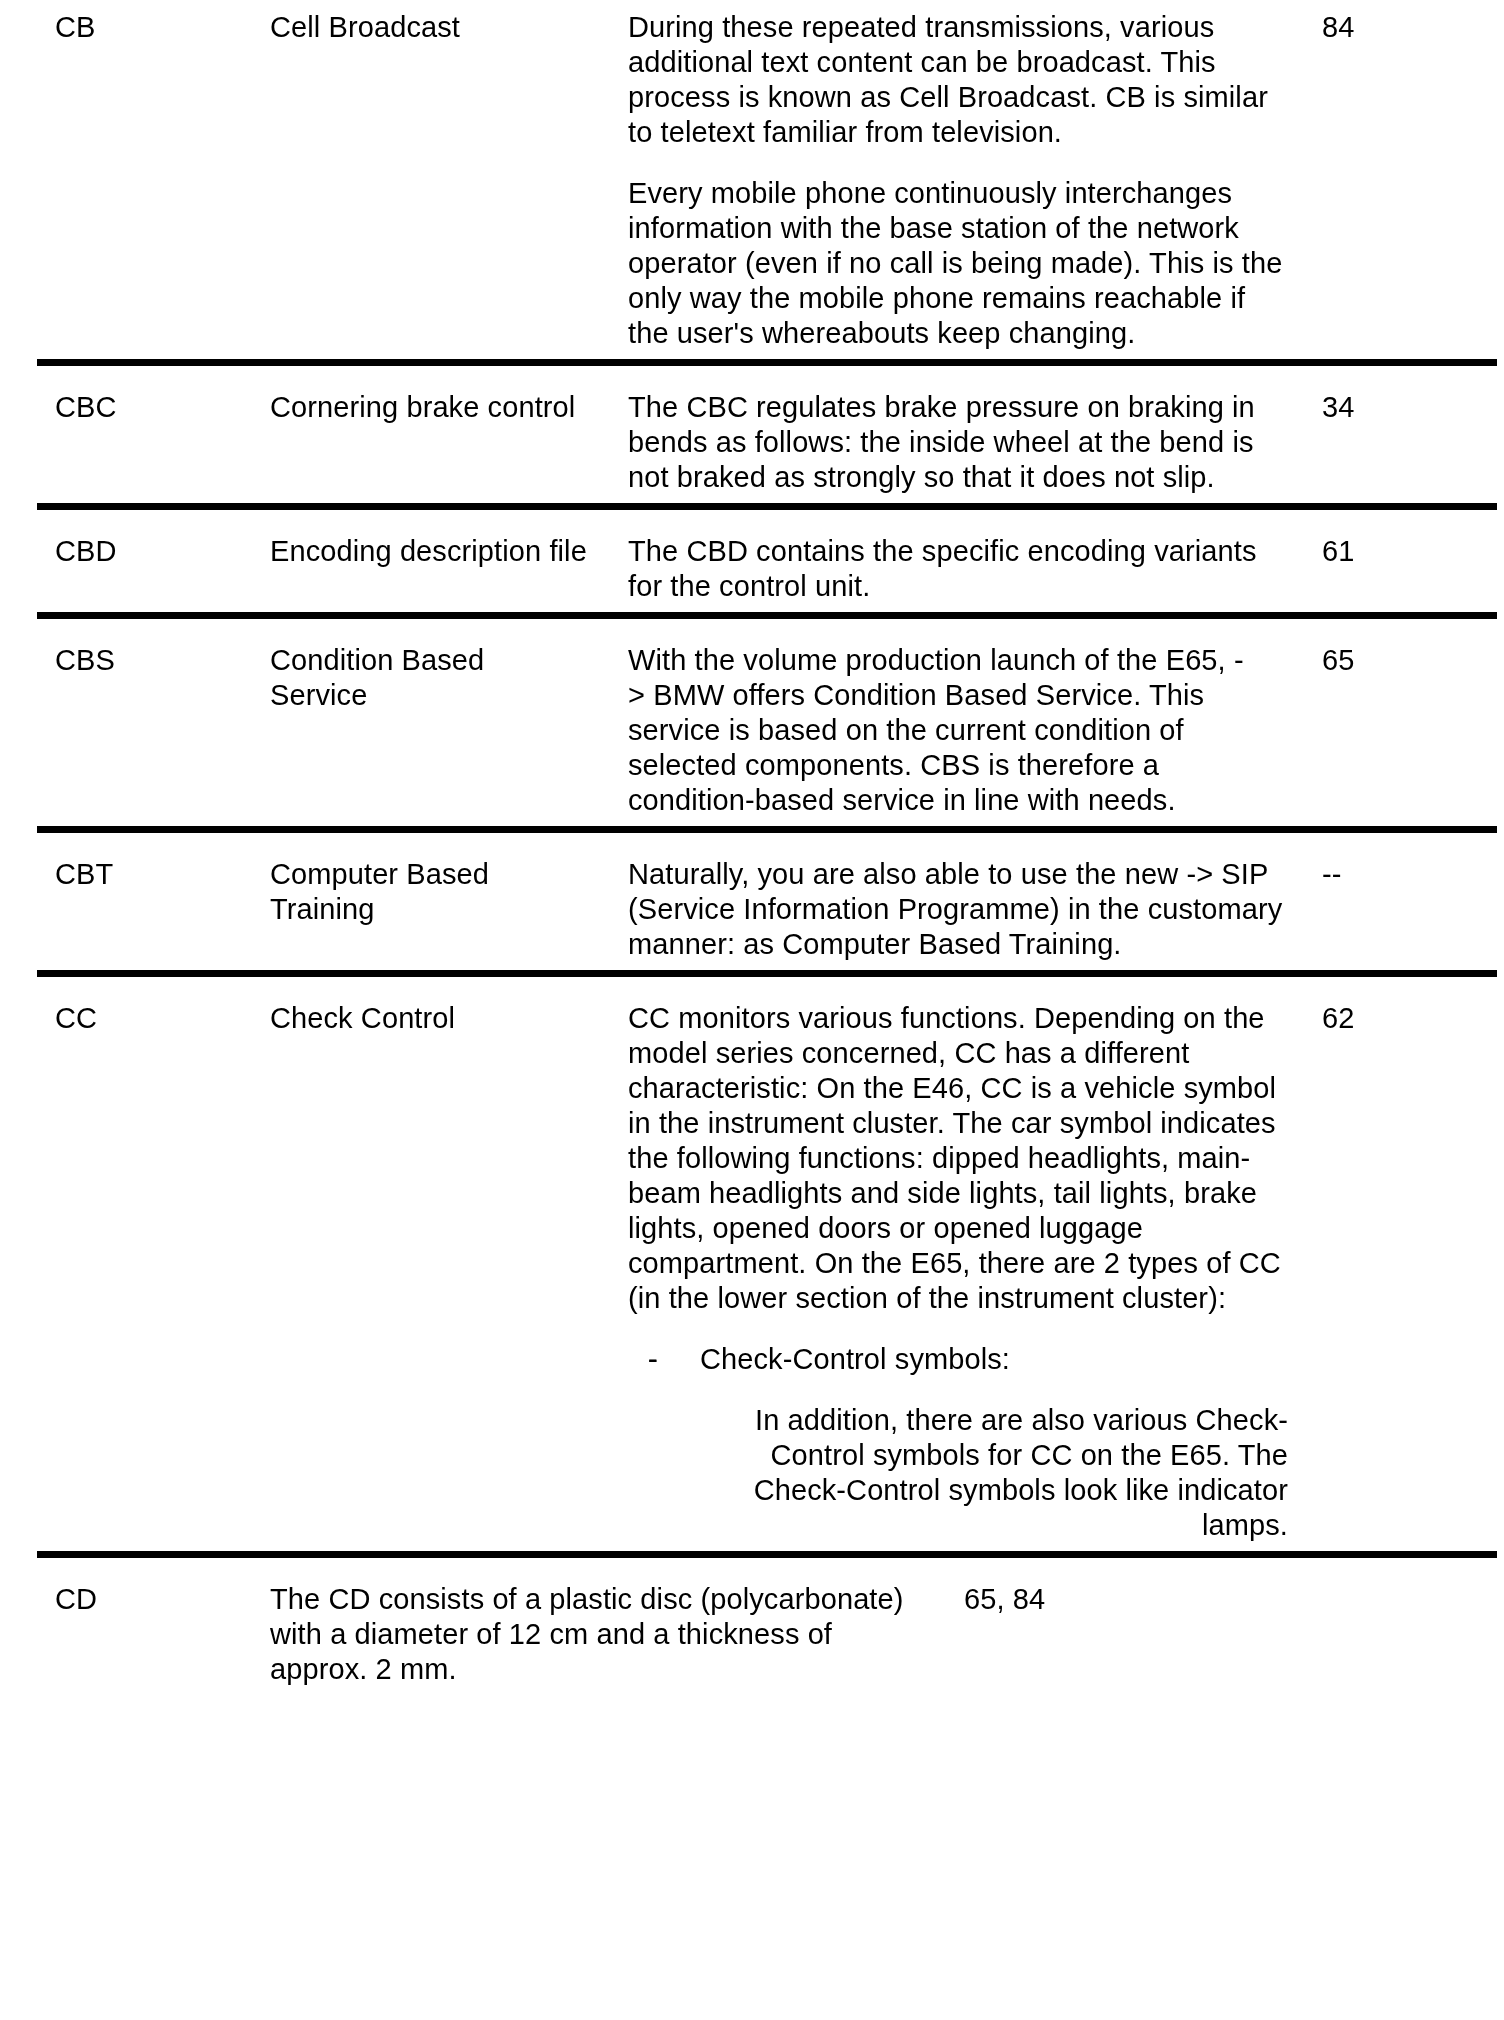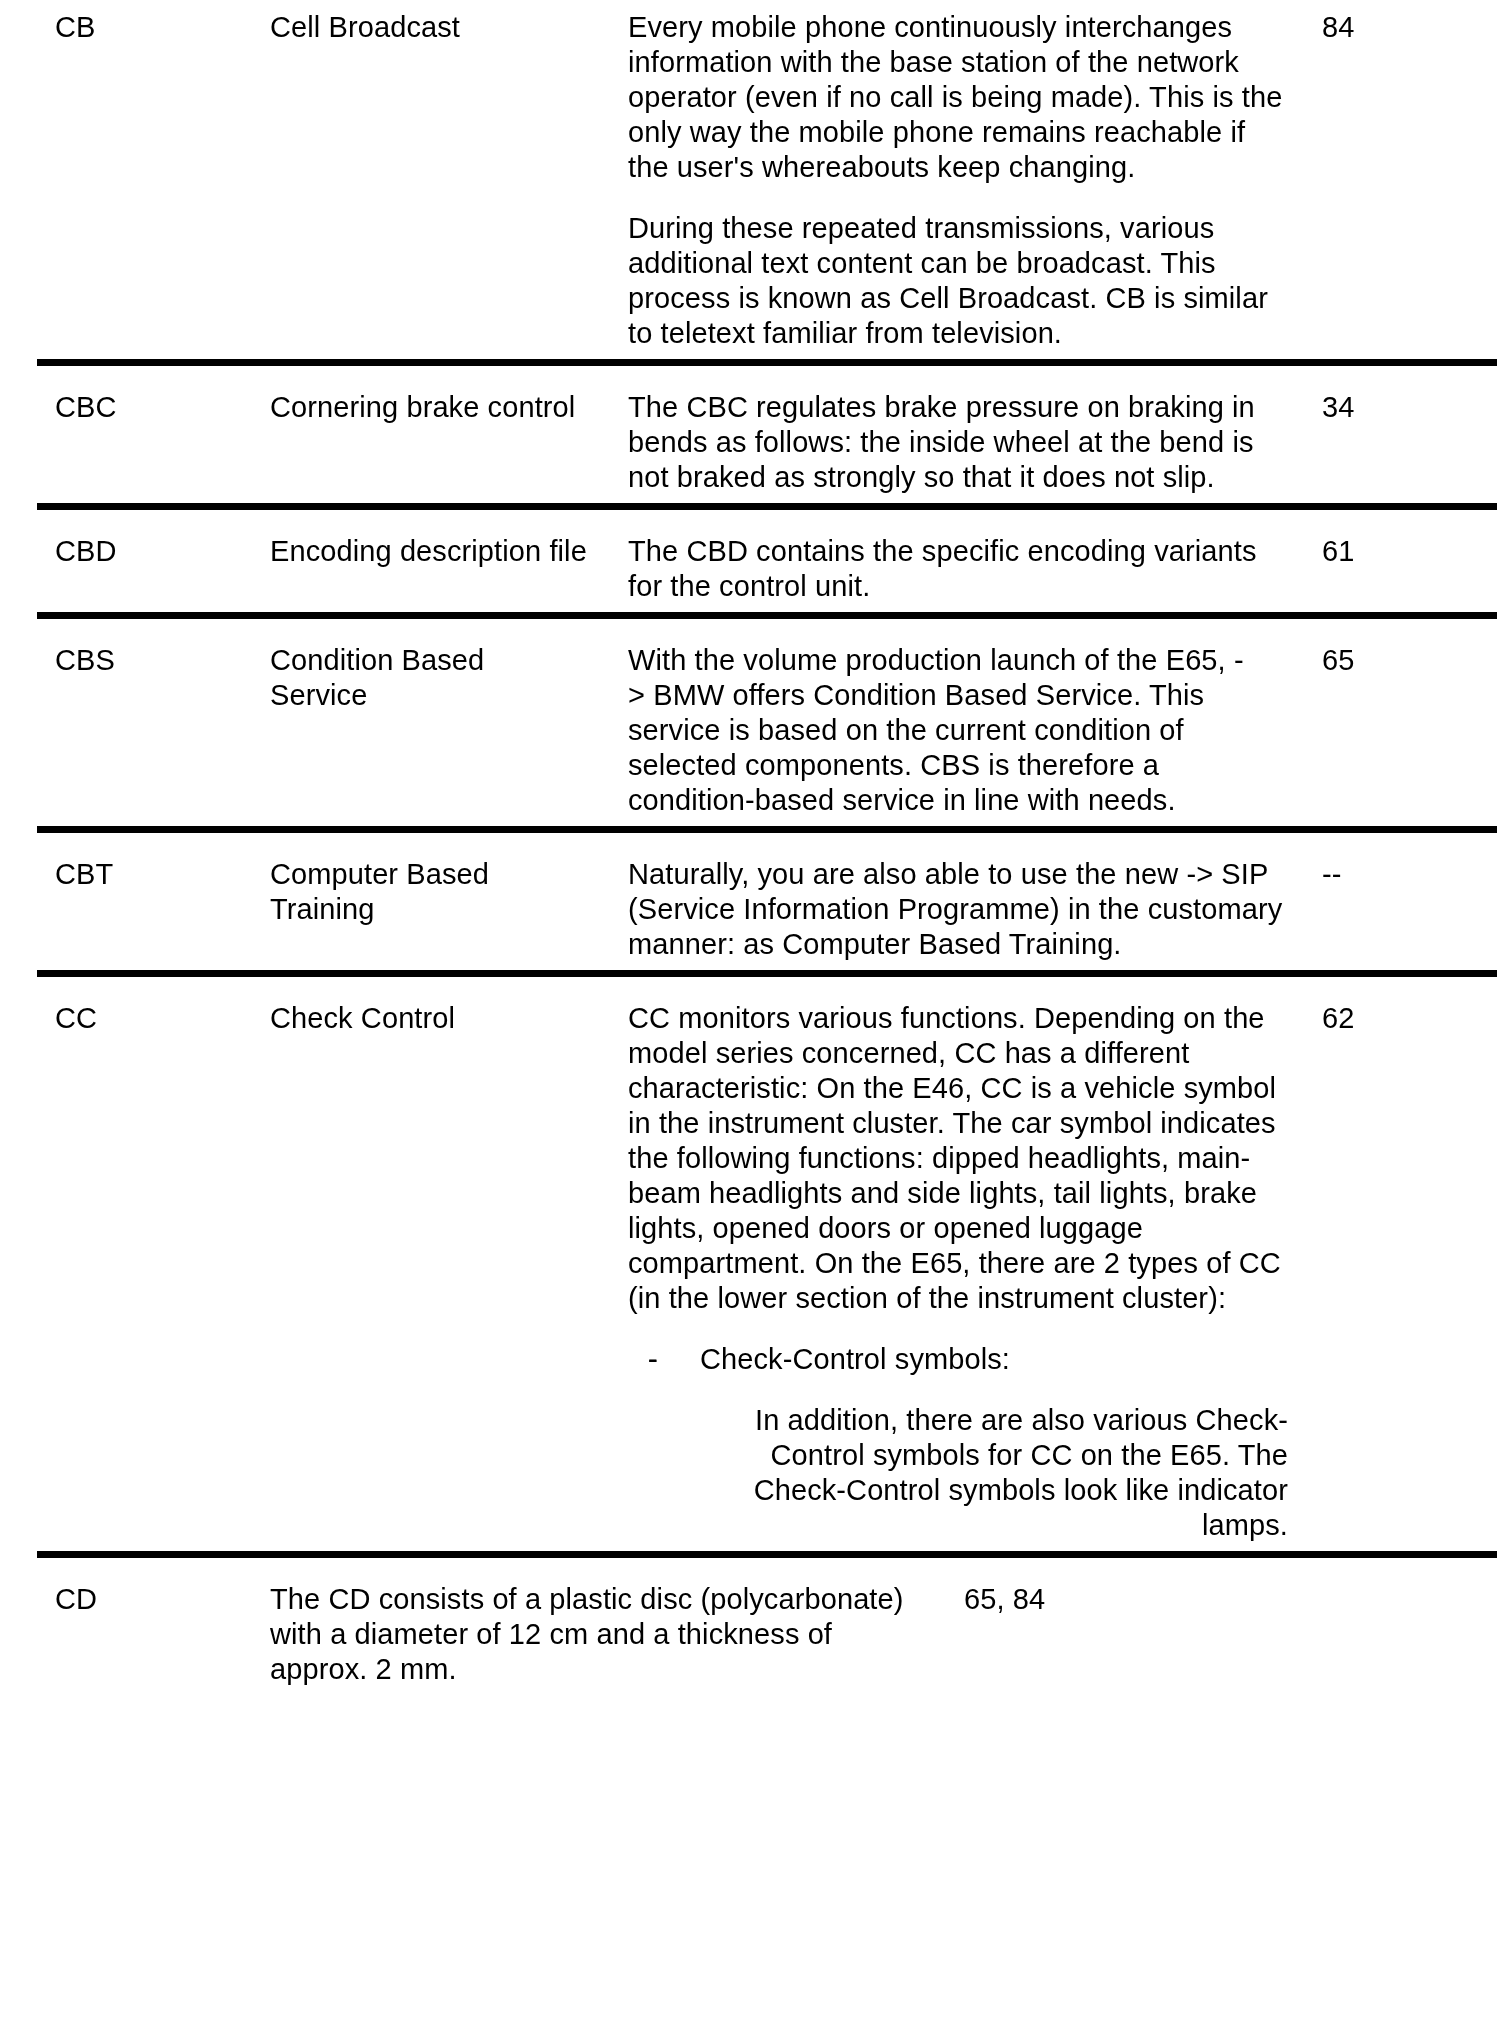--- a/index.html
+++ b/index.html
@@ -87,22 +87,22 @@
 </head>
 <body>
 
 <div class="page">
   <div class="glossary">
 
     <div class="row first">
       <div class="cell-abbr">CB</div>
       <div class="cell-term">Cell Broadcast</div>
       <div class="cell-desc">
+        <p>During these repeated transmissions, various additional text content can be broadcast. This process is known as Cell Broadcast. CB is similar to teletext familiar from television.</p>
         <p>Every mobile phone continuously interchanges information with the base station of the network operator (even if no call is being made). This is the only way the mobile phone remains reachable if the user's whereabouts keep changing.</p>
-        <p>During these repeated transmissions, various additional text content can be broadcast. This process is known as Cell Broadcast. CB is similar to teletext familiar from television.</p>
       </div>
       <div class="cell-page">84</div>
     </div>
     <div class="rule"></div>
 
     <div class="row">
       <div class="cell-abbr">CBC</div>
       <div class="cell-term">Cornering brake control</div>
       <div class="cell-desc">
         <p>The CBC regulates brake pressure on braking in bends as follows: the inside wheel at the bend is not braked as strongly so that it does not slip.</p>

